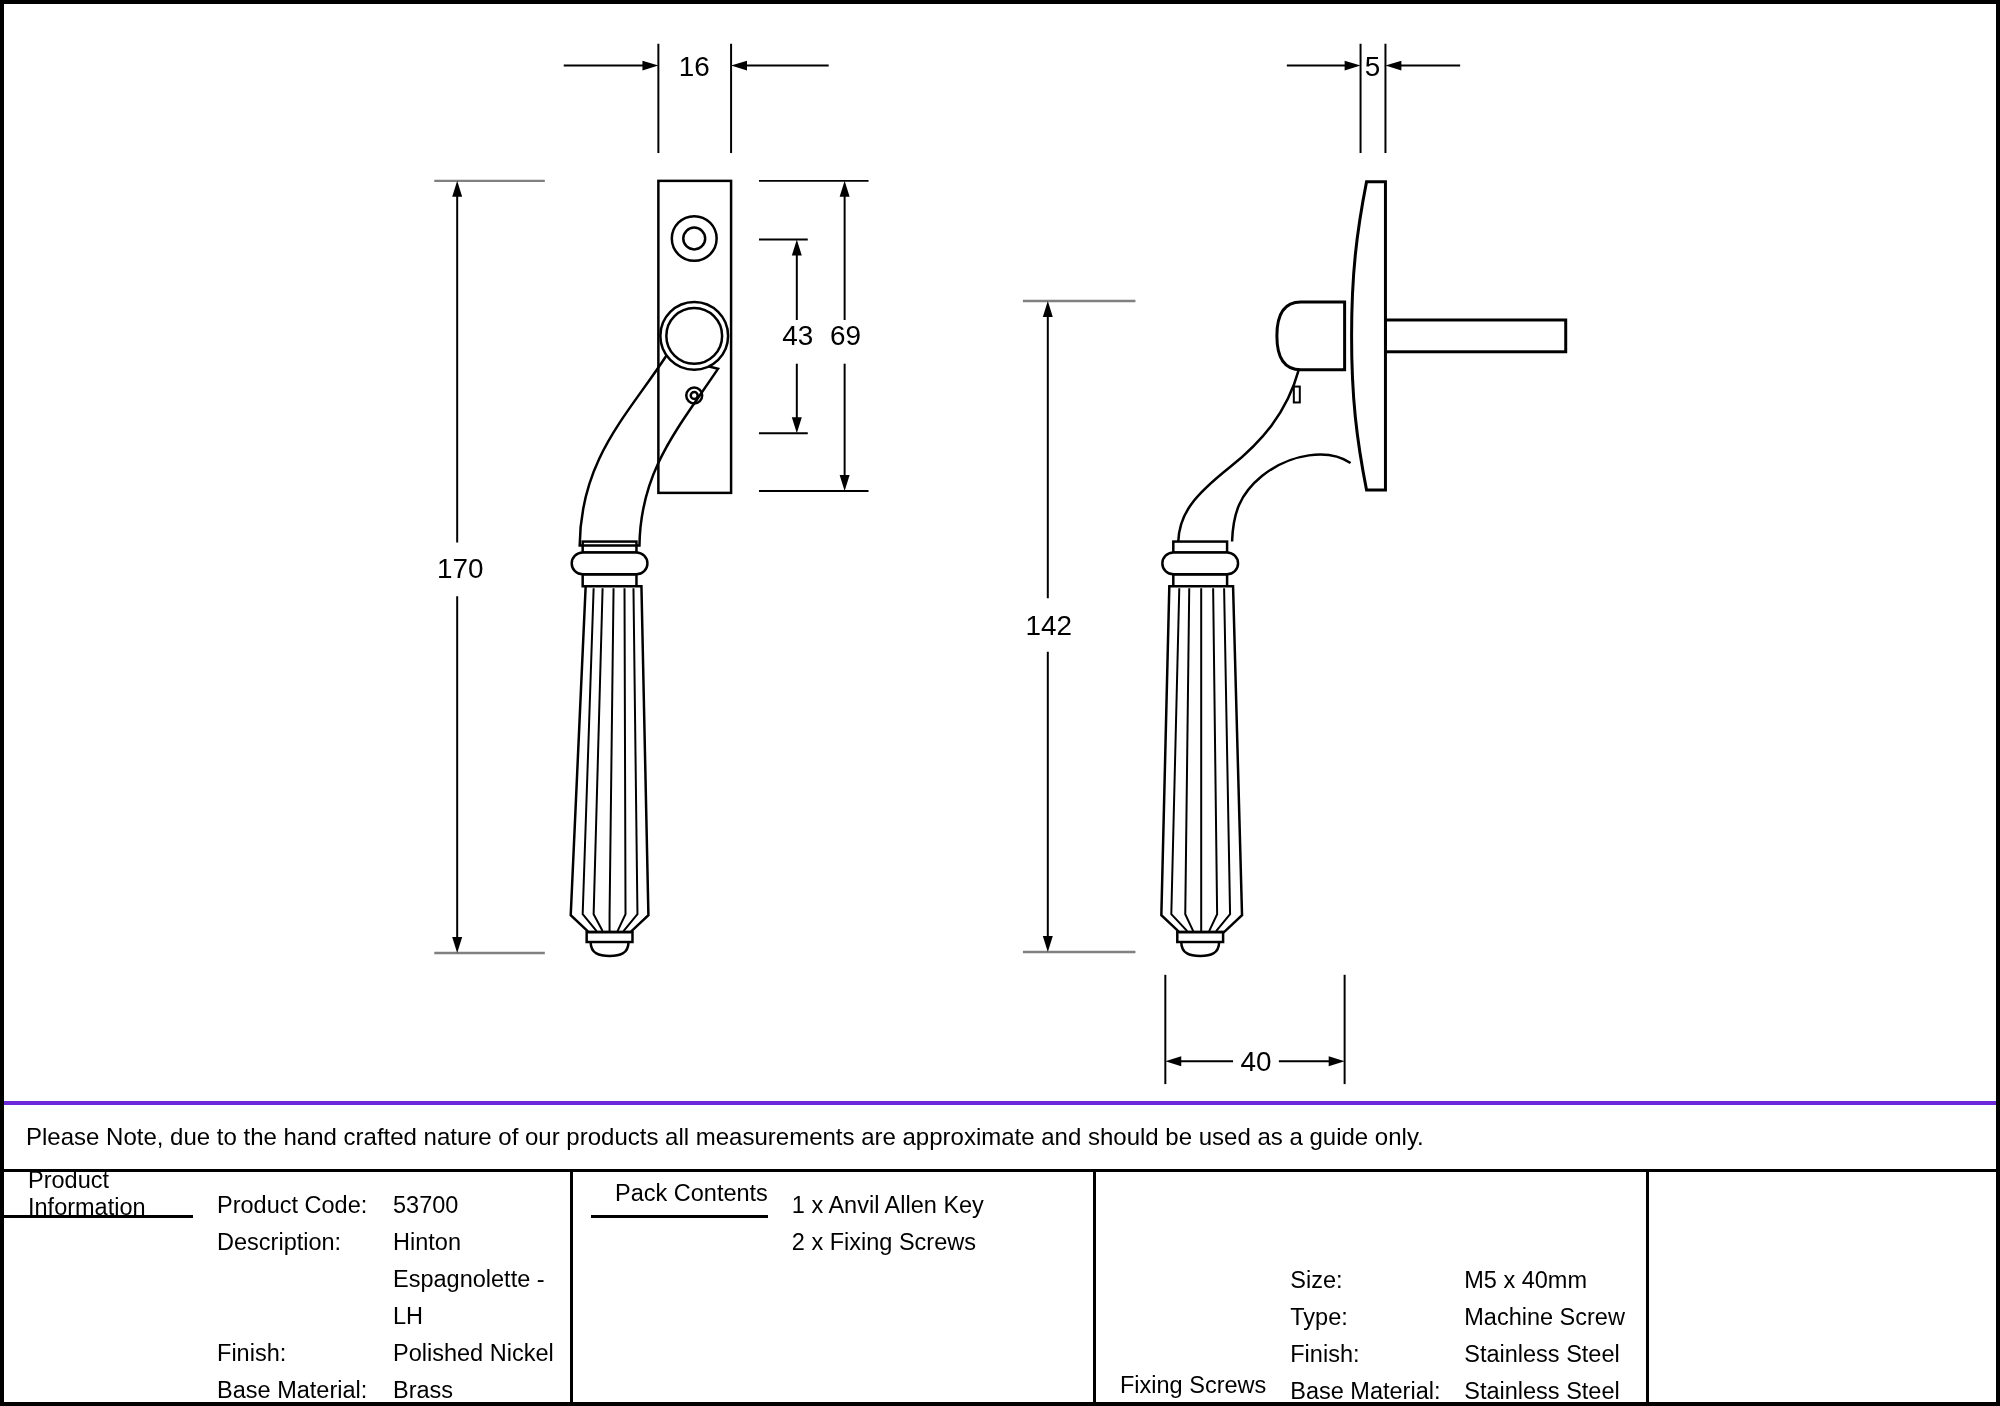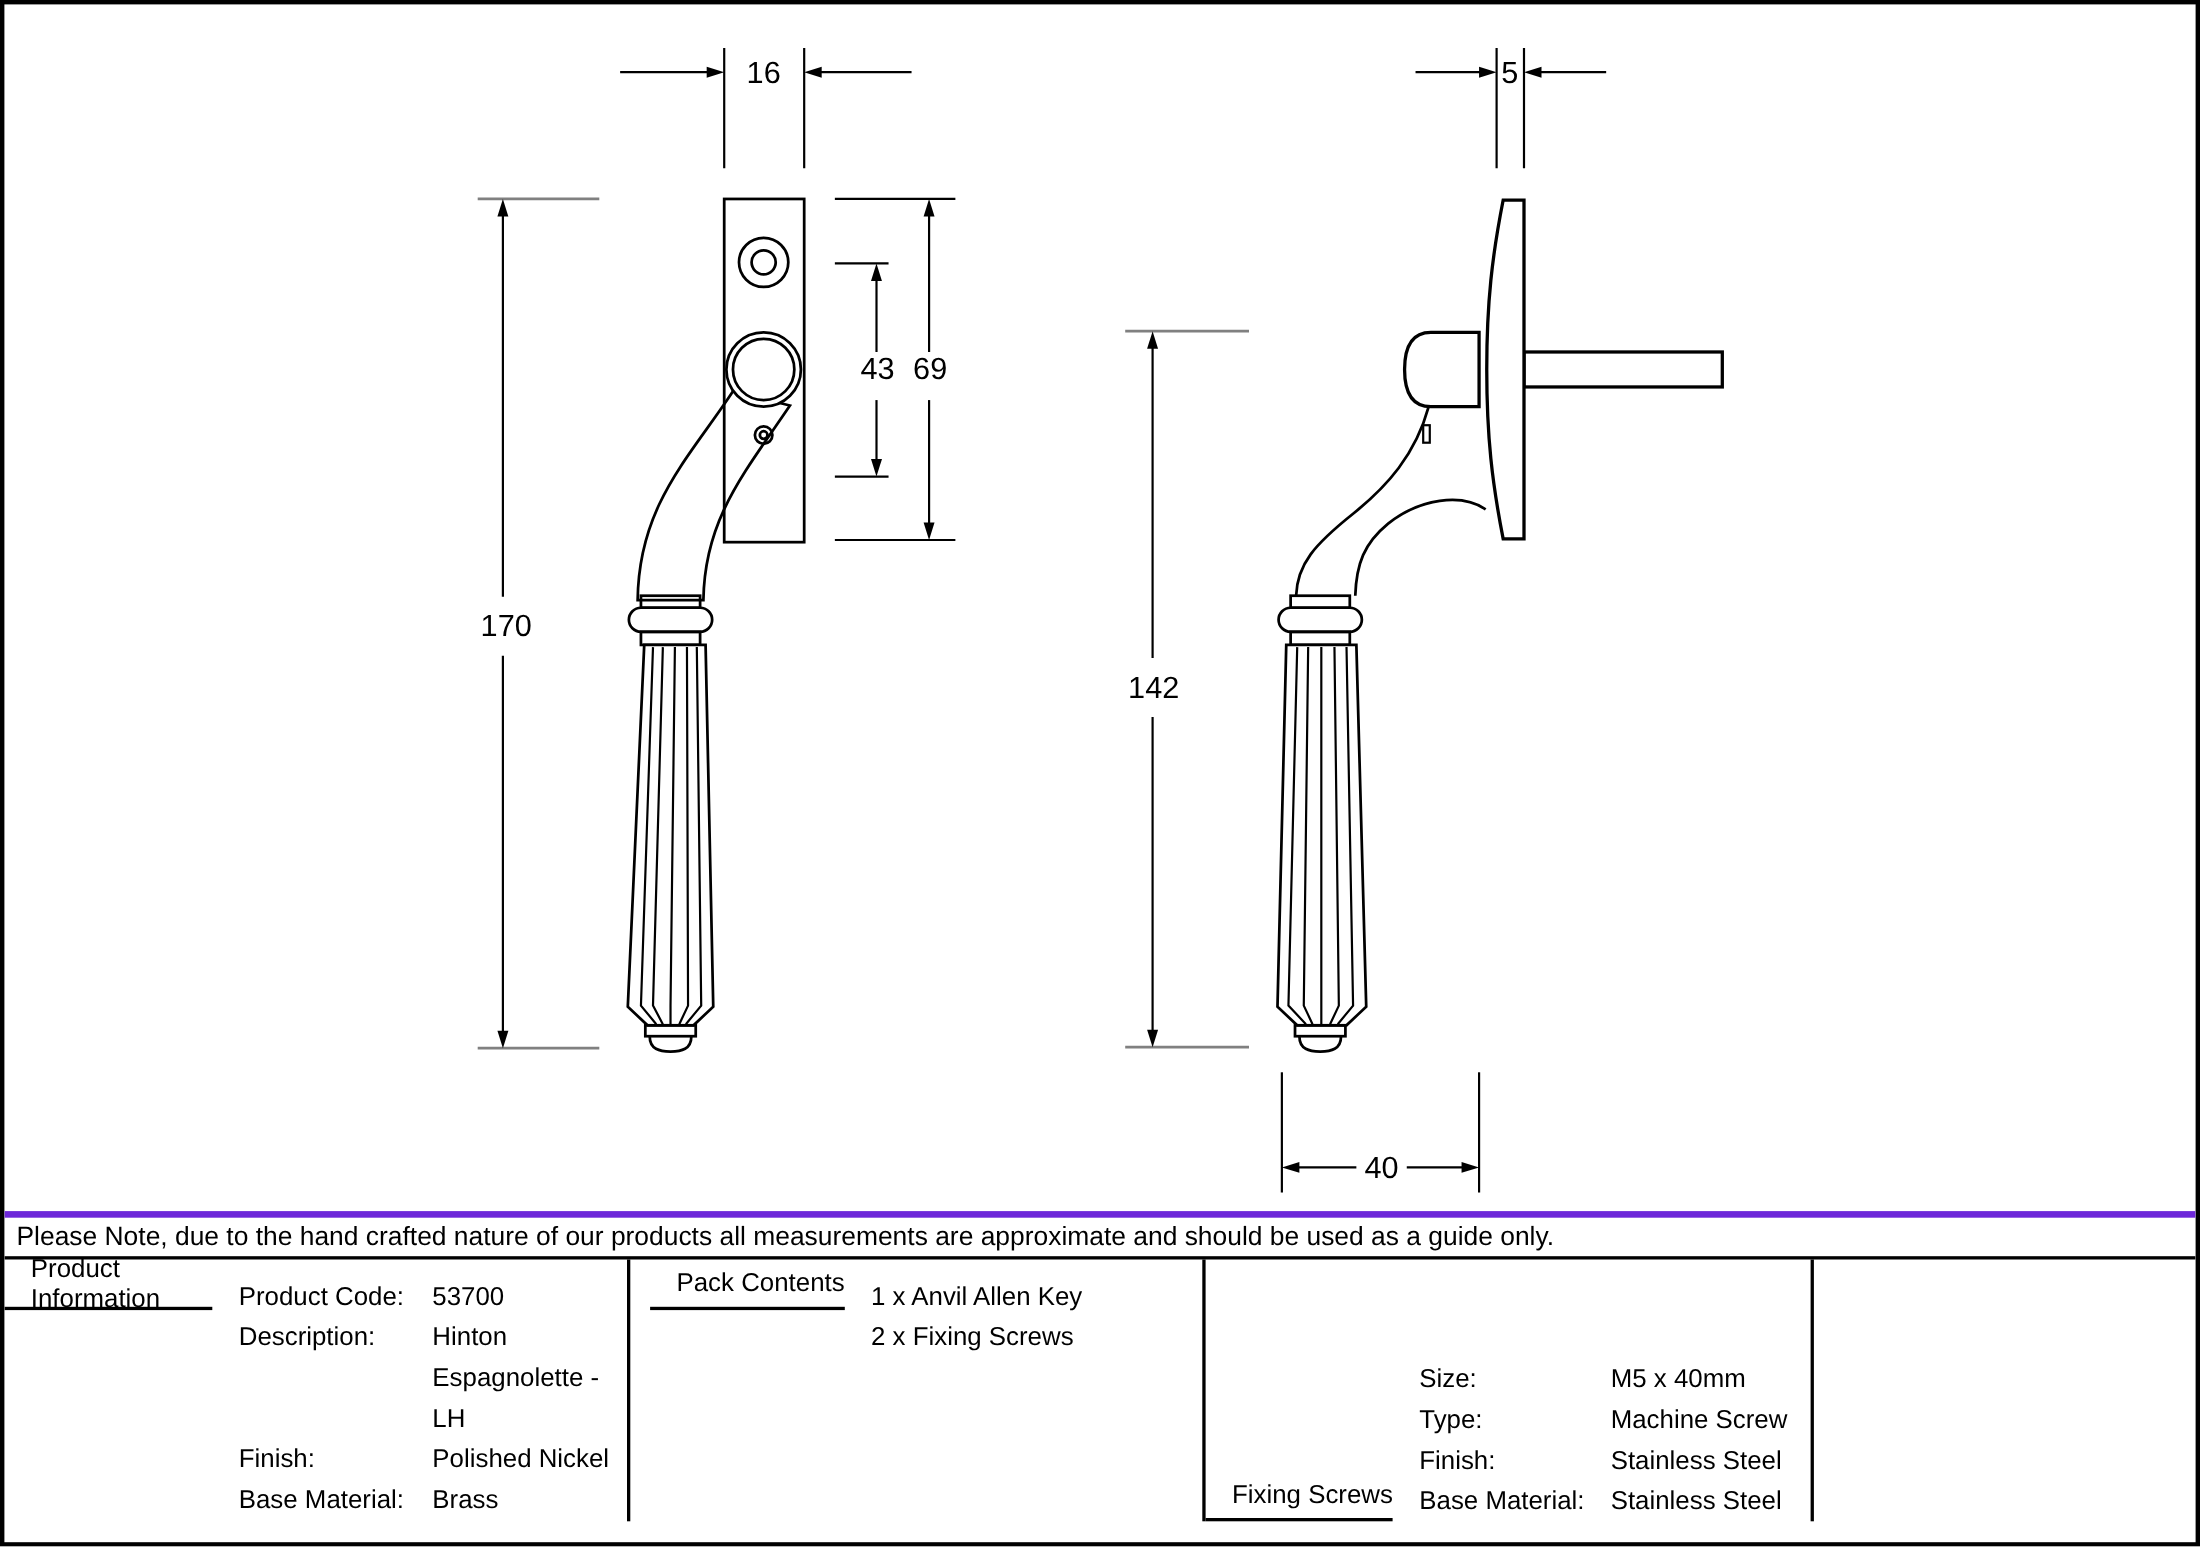--- a/index.html
+++ b/index.html
@@ -4,22 +4,22 @@
 <style>
   html,body{margin:0;padding:0;background:#ffffff;}
   body{font-family:"Liberation Sans",sans-serif;color:#000;}
   .frame{position:relative;width:2000px;height:1406px;box-sizing:border-box;
          border:4px solid #000;background:#fff;overflow:hidden;}
   .drawing-area{position:relative;width:1992px;height:1097px;}
   .drawing-area svg{display:block;width:100%;height:100%;}
   svg text{font-family:"Liberation Sans",sans-serif;fill:#000;}
   .dim-label{font-size:28px;}
   
-  .note-band{box-sizing:border-box;height:44px;border-top:6px solid #6d28d9;border-bottom:3px solid #000;
-             display:flex;align-items:center;padding-left:11px;font-size:24px;}
+  .note-band{box-sizing:border-box;height:71px;border-top:4px solid #6d28d9;border-bottom:3px solid #000;
+             display:flex;align-items:center;padding-left:22px;font-size:24px;}
   
   .spec-table{display:flex;height:238px;}
   .col{box-sizing:border-box;border-right:3px solid #000;display:flex;flex-direction:row;}
   .col-product{width:569px;}
   .col-pack{width:523px;padding-left:18px;}
   .col-screws{width:553px;align-items:flex-end;}
   .col-logo{flex:1;border-right:none;display:flex;align-items:center;justify-content:center;}
   .col-header{box-sizing:border-box;height:46px;border-bottom:3px solid #000;
               display:flex;align-items:center;padding-left:24px;font-size:23.5px;}
   .col-body{padding:15px 0 0 24px;font-size:23.5px;line-height:37px;}

